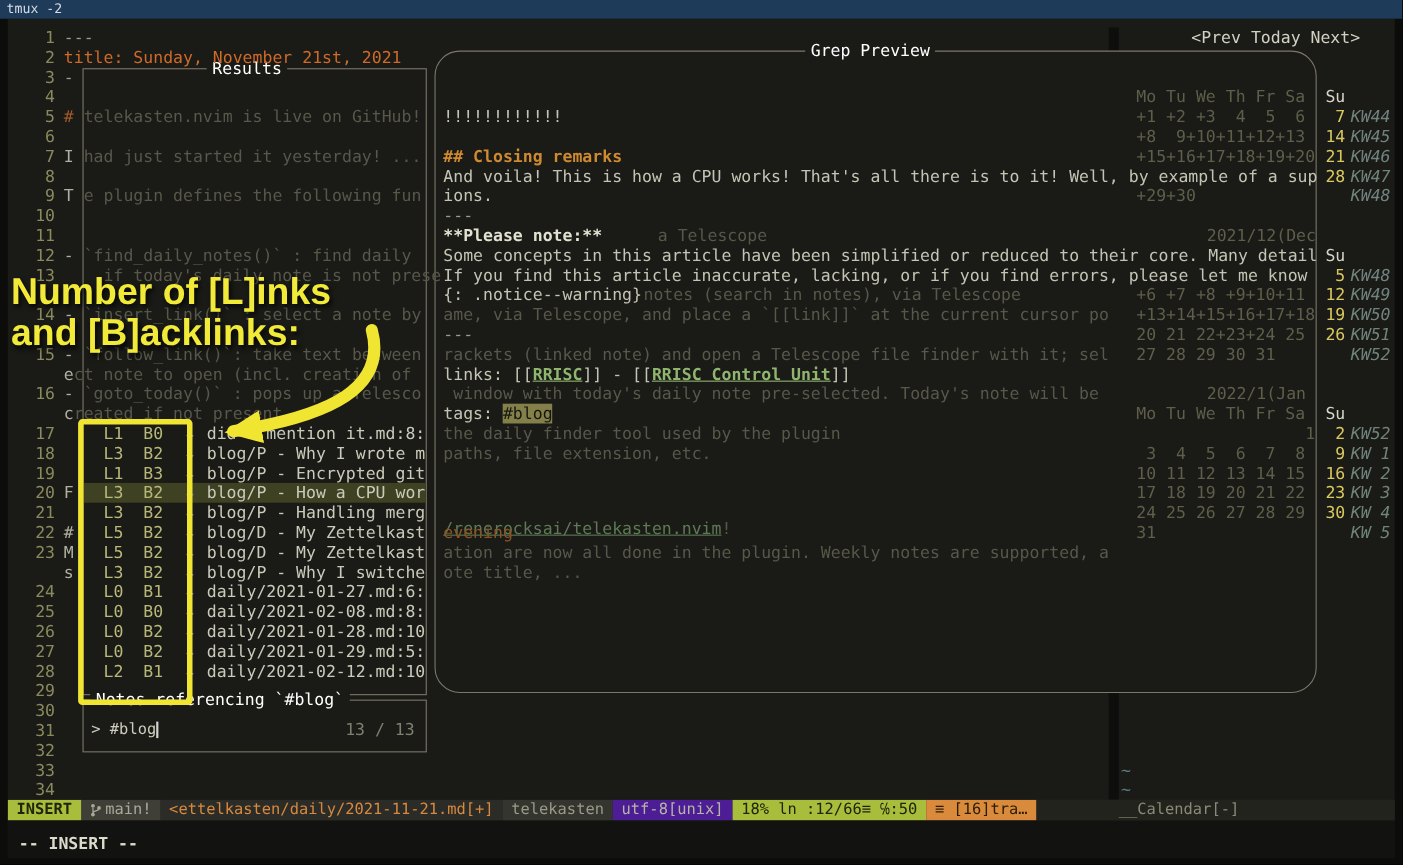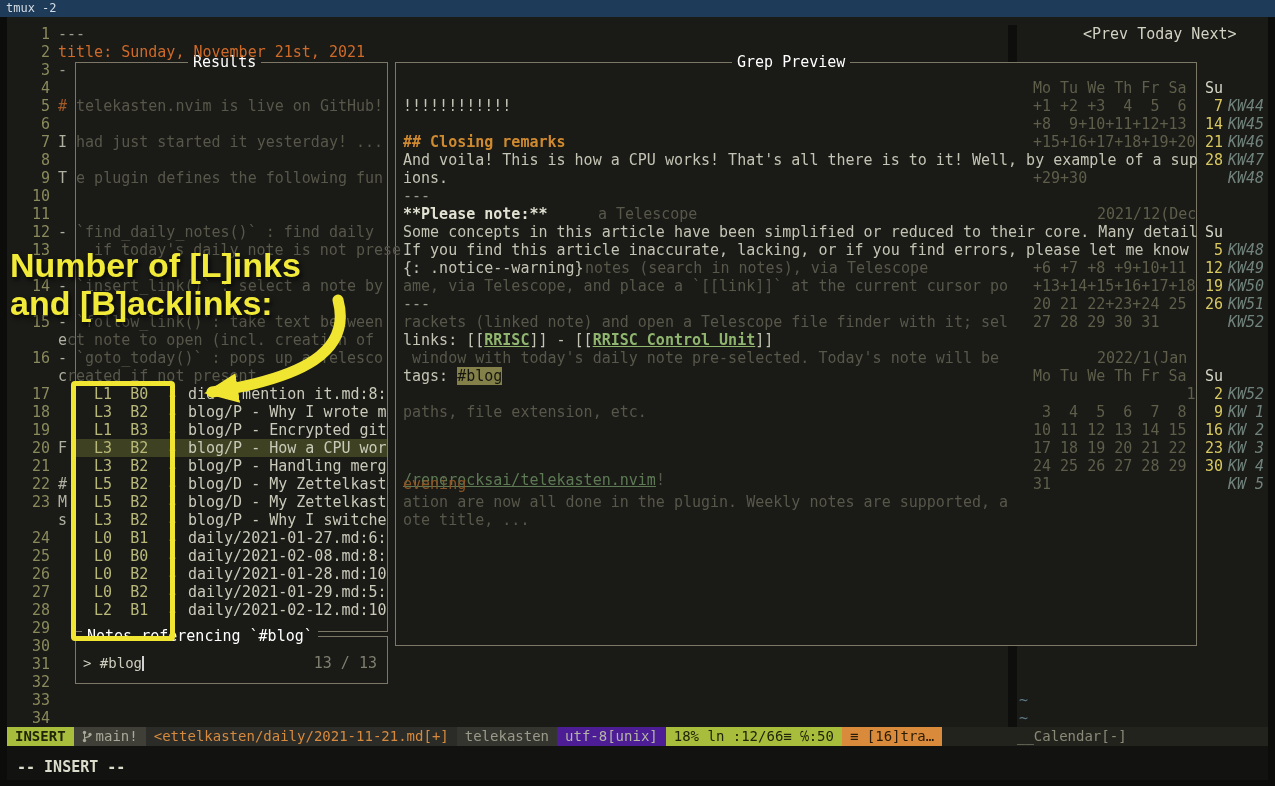--- a/index.html
+++ b/index.html
@@ -6,21 +6,21 @@
   #screen{position:relative;width:1275px;height:786px;background:#0c0c0b;overflow:hidden;
           font-family:"DejaVu Sans Mono","Liberation Mono",monospace;}
   #tmuxbar{position:absolute;left:0;top:0;width:1275px;height:17px;background:#1e3c5a;z-index:40;
            color:#d4dce4;font-size:12px;line-height:17px;padding-left:6px;box-sizing:border-box;}
   #term{position:absolute;left:7px;top:17px;width:1261px;height:763px;background:#1a1a17;z-index:0;}
   #separator{position:absolute;left:1008px;top:25px;width:9px;height:702px;background:#0e0e0c;z-index:1;}
 
   .float{position:absolute;background:#1a1a17;border:1px solid #7c7767;z-index:5;box-sizing:border-box;}
   #win-results{left:75px;top:62px;width:313px;height:570px;}
   #win-prompt{left:75px;top:636px;width:313px;height:48px;}
-  #win-preview{left:395px;top:62px;width:802px;height:584px;}
+  #win-preview{left:395px;top:46px;width:802px;height:584px;border-radius:23px;}
   .wtitle{position:absolute;top:-10px;background:#1a1a17;padding:0 5px;font-size:15px;line-height:18px;color:#ffffff;white-space:pre;}
   #win-results .wtitle{left:112px;}
   #win-prompt .wtitle{left:6px;}
   #win-preview .wtitle{left:336px;}
   #prompt-line{position:absolute;left:7px;top:17px;font-size:14px;line-height:18px;color:#cdcdbd;white-space:pre;}
   #prompt-cursor{display:inline-block;width:2px;height:15px;background:#d2d2d2;vertical-align:text-bottom;}
   #prompt-count{position:absolute;right:10px;top:17px;font-size:15px;line-height:18px;color:#7f7f6f;}
 
   #layer-hl{position:absolute;inset:0;z-index:8;}
   .selrow{position:absolute;left:76px;width:311px;height:18px;background:#3f4222;}
@@ -167,20 +167,21 @@
       <div class="tl" style="left: 403px; top: 223px;"><span class="c-ptext">Some concepts in this article have been simplified or reduced to their core. Many detail</span></div>
       <div class="tl" style="left: 403px; top: 241px;"><span class="c-ptext">If you find this article inaccurate, lacking, or if you find errors, please let me know</span></div>
       <div class="tl" style="left: 403px; top: 259px;"><span class="c-ptext">{: .notice--warning}</span></div>
       <div class="tl" style="left: 585px; top: 259px;"><span class="c-dim">notes (search in notes), via Telescope</span></div>
       <div class="tl" style="left: 403px; top: 277px;"><span class="c-dim">ame, via Telescope, and place a `[[link]]` at the current cursor po</span></div>
       <div class="tl" style="left: 403px; top: 295px;"><span class="c-gray">---</span></div>
       <div class="tl" style="left: 403px; top: 313px;"><span class="c-dim">rackets (linked note) and open a Telescope file finder with it; sel</span></div>
       <div class="tl" style="left: 403px; top: 331px;"><span class="c-ptext">links: </span><span class="c-ptext">[[</span><span class="c-plink">RRISC</span><span class="c-ptext">]]</span><span class="c-ptext"> - </span><span class="c-ptext">[[</span><span class="c-plink">RRISC Control Unit</span><span class="c-ptext">]]</span></div>
       <div class="tl" style="left: 403px; top: 349px;"><span class="c-dim"> window with today's daily note pre-selected. Today's note will be</span></div>
       <div class="tl" style="left: 403px; top: 367px;"><span class="c-ptext">tags: </span><span class="c-ptag">#blog</span></div>
+      <div class="tl" style="left: 403px; top: 385px;"><span class="c-dim">the daily finder tool used by the plugin</span></div>
       <div class="tl" style="left: 403px; top: 403px;"><span class="c-dim">paths, file extension, etc.</span></div>
       <div class="tl" style="left: 403px; top: 439px; margin-top: 32px;"><span class="c-dimlink">/renerocksai/telekasten.nvim</span><span class="c-dim">!</span></div>
       <div class="tl" style="left: 403px; top: 475px;"><span class="c-dimorange">evening</span></div>
       <div class="tl" style="left: 403px; top: 493px;"><span class="c-dim">ation are now all done in the plugin. Weekly notes are supported, a</span></div>
       <div class="tl" style="left: 403px; top: 511px;"><span class="c-dim">ote title, ...</span></div>
       <div class="tl" style="left: 76px; top: 385px;"><span>  </span><span class="c-lb">L1</span><span>  </span><span class="c-lb">B0</span><span>  </span><span class="c-arr">⬇</span><span> </span><span class="c-fname">did i mention it.md:8:</span></div>
       <div class="tl" style="left: 76px; top: 403px;"><span>  </span><span class="c-lb">L3</span><span>  </span><span class="c-lb">B2</span><span>  </span><span class="c-arr">⬇</span><span> </span><span class="c-fname">blog/P - Why I wrote m</span></div>
       <div class="tl" style="left: 76px; top: 421px;"><span>  </span><span class="c-lb">L1</span><span>  </span><span class="c-lb">B3</span><span>  </span><span class="c-arr">⬇</span><span> </span><span class="c-fname">blog/P - Encrypted git</span></div>
       <div class="tl" style="left: 76px; top: 439px;"><span>  </span><span class="c-lb">L3</span><span>  </span><span class="c-lb">B2</span><span>  </span><span class="c-arr">⬇</span><span> </span><span class="c-fname">blog/P - How a CPU wor</span></div>
       <div class="tl" style="left: 76px; top: 457px;"><span>  </span><span class="c-lb">L3</span><span>  </span><span class="c-lb">B2</span><span>  </span><span class="c-arr">⬇</span><span> </span><span class="c-fname">blog/P - Handling merg</span></div>

